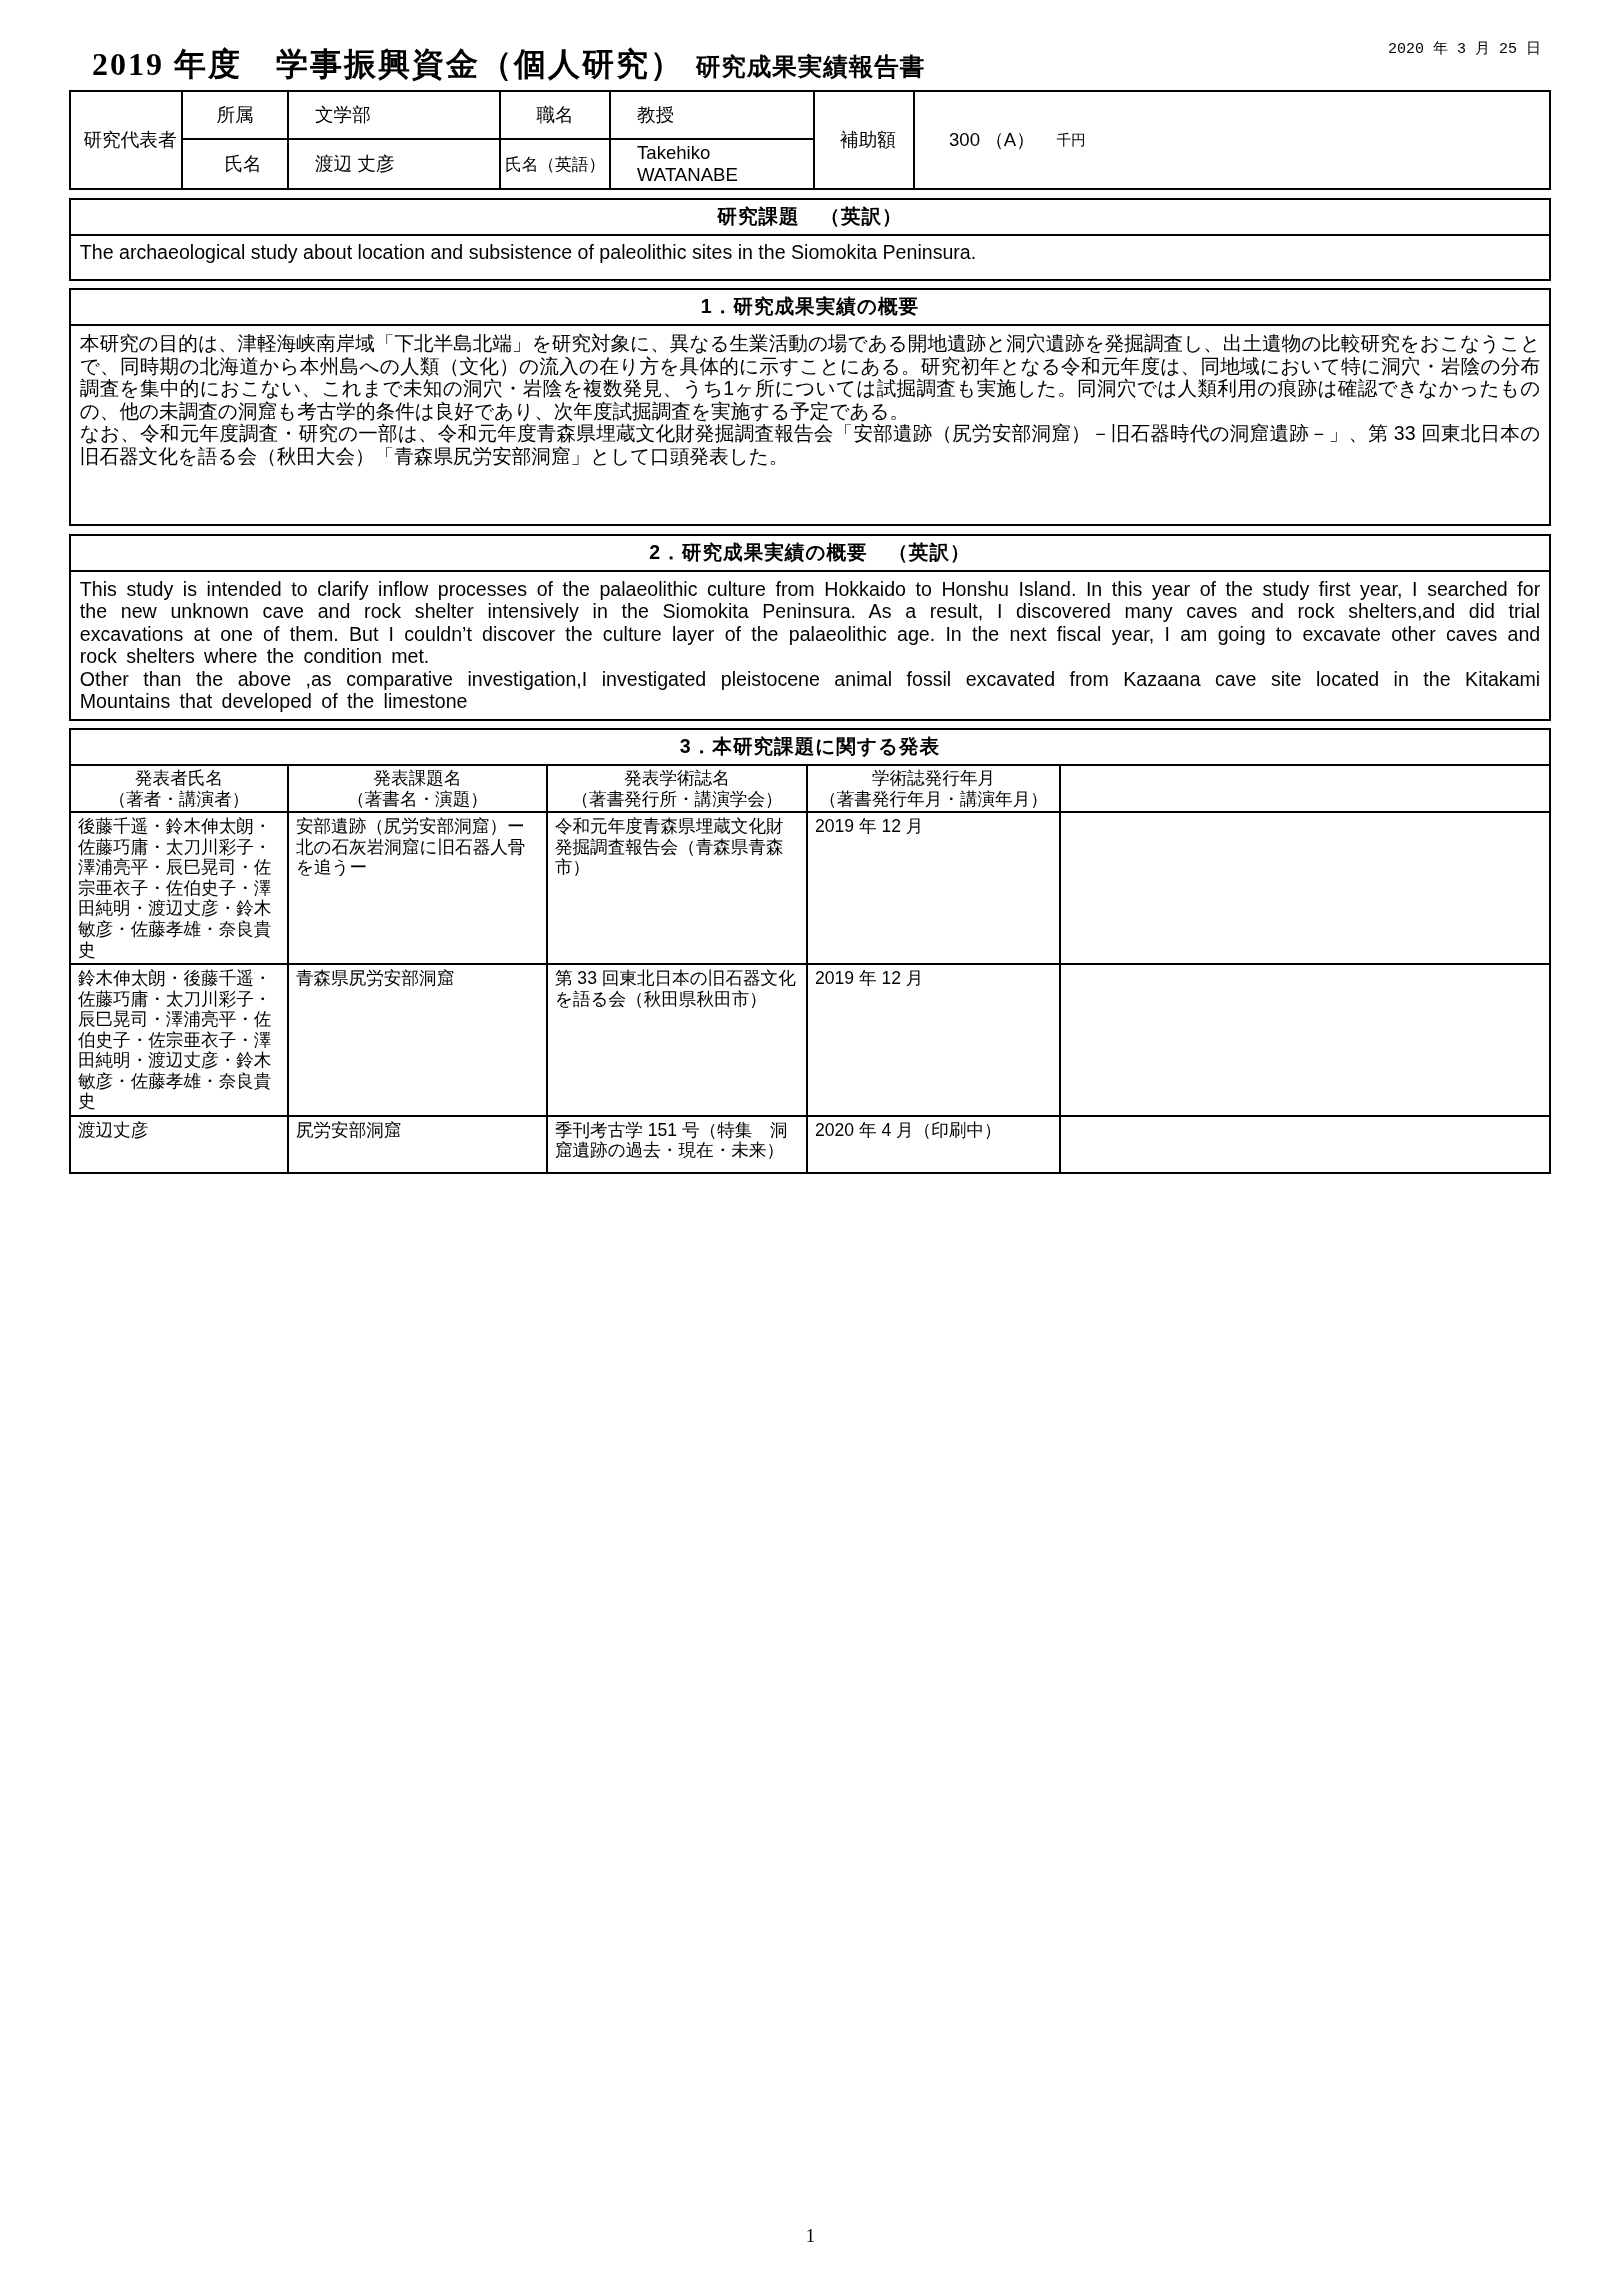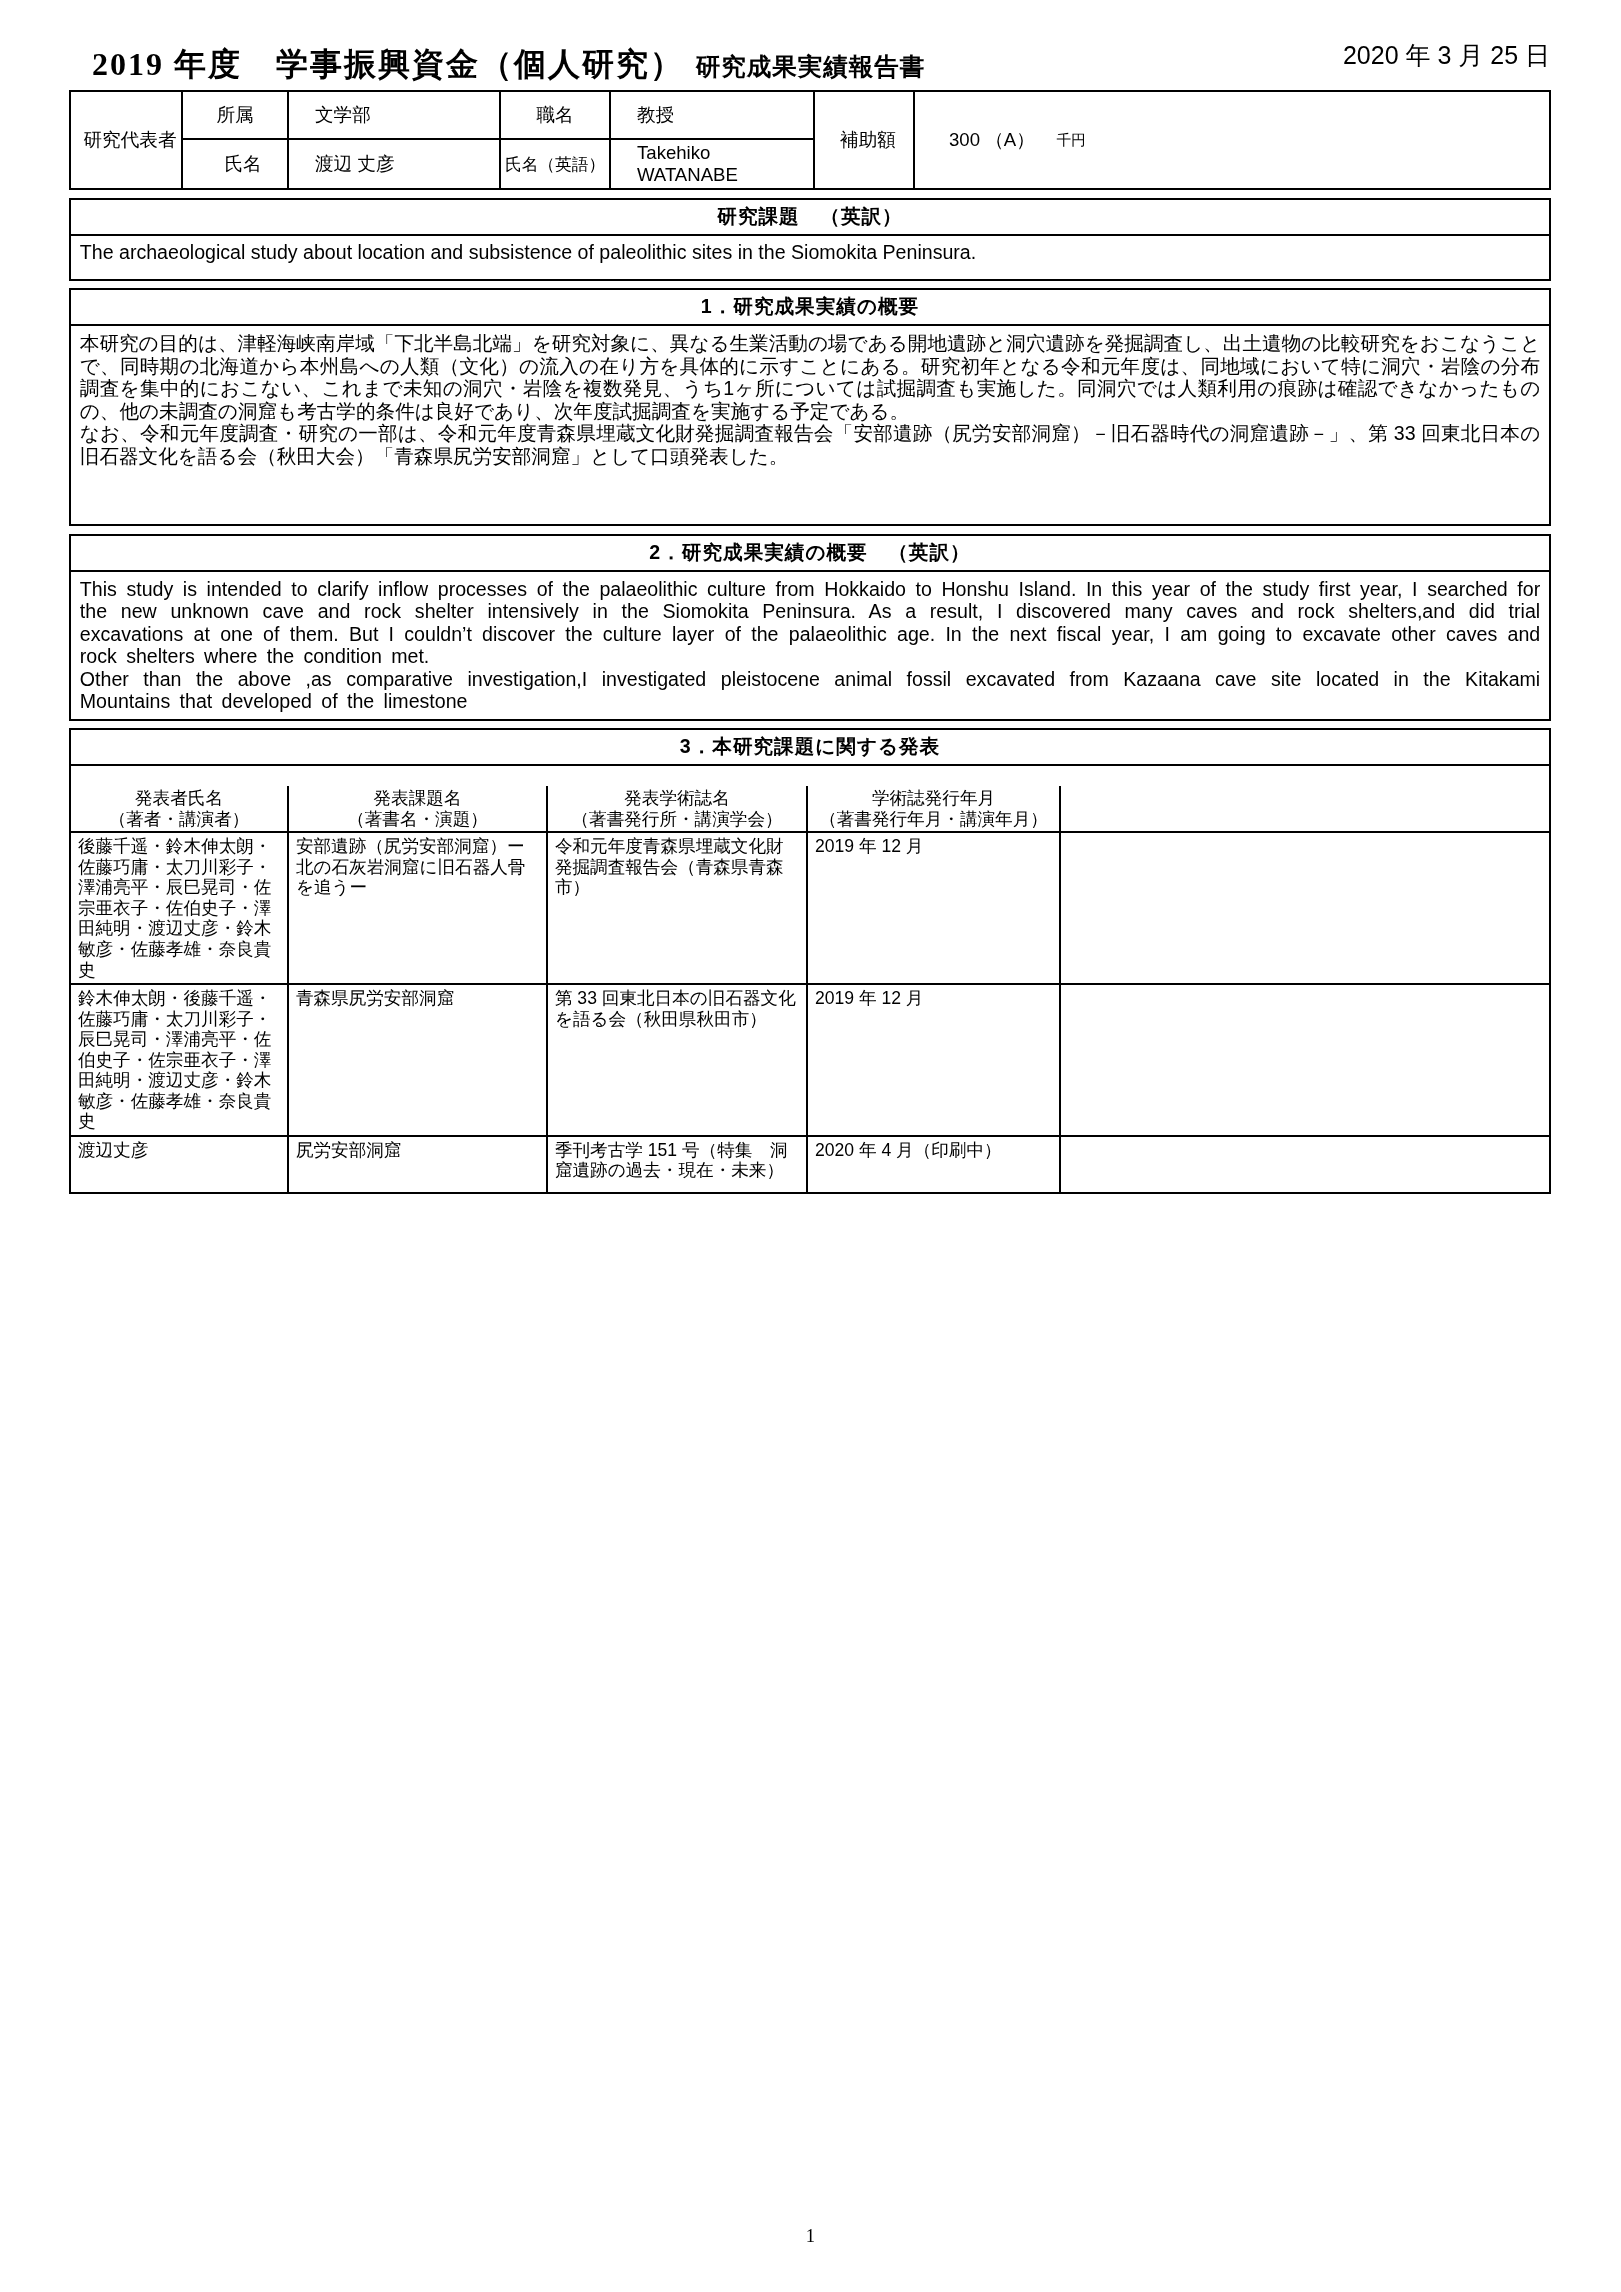--- a/index.html
+++ b/index.html
@@ -13,23 +13,23 @@
     position: relative;
     width: 1621px;
     height: 2293px;
     background: #ffffff;
     overflow: hidden;
   }
   
   .doc-date {
     position: absolute;
     top: 39px;
-    right: 71px;
-    font-family: Liberation Sans, sans-serif;
-    font-size: 25px;
+    right: 80px;
+    font-family: Liberation Mono, monospace;
+    font-size: 15px;
   }
   .title-row {
     position: absolute;
     top: 43px;
     left: 92px;
     display: flex;
     align-items: baseline;
     gap: 11.8px;
     font-family: "Liberation Serif", "DejaVu Serif", serif;
     font-weight: bold;
@@ -89,21 +89,20 @@
   .bbody.ja-summary { min-height: 198px; }
   .bbody.en-summary { min-height: 116px; word-spacing: 3.9px; }
 
   
   .ptable {
     display: grid;
     grid-template-columns: 218px 259px 260px 253px 1fr;
     grid-template-rows: 47px minmax(123px, auto) minmax(123px, auto) minmax(55px, auto);
     font-size: 17.6px;
     line-height: 20.6px;
-    margin-top: 20px;
   }
   .pc {
     border-right: 2px solid #000;
     border-bottom: 2px solid #000;
     padding: 2.9px 6.9px;
   }
   .pc.head {
     display: flex;
     flex-direction: column;
     justify-content: center;

